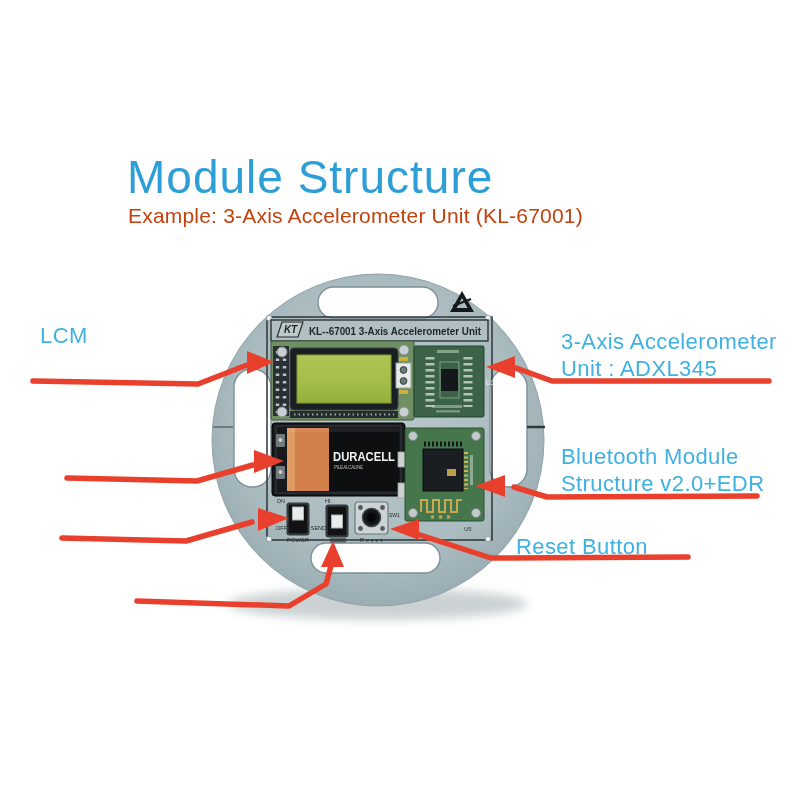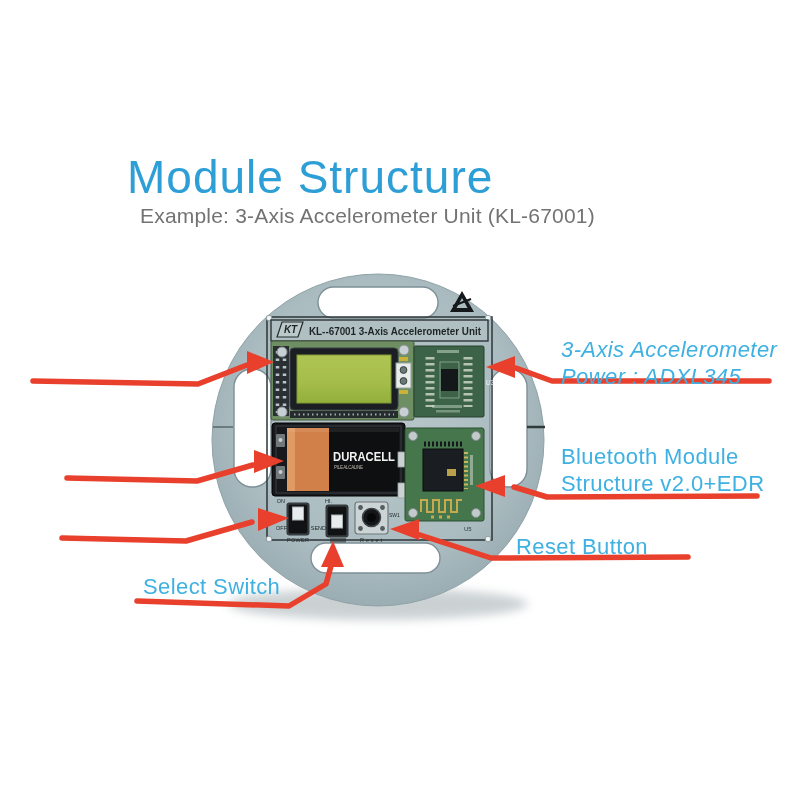--- a/index.html
+++ b/index.html
@@ -1,21 +1,21 @@
 <!DOCTYPE html>
 <html><head>
 <meta charset="utf-8">
 <style>
   html,body{margin:0;padding:0;background:#fff;}
   .stage{position:relative;width:784px;height:800px;background:#ffffff;overflow:hidden;
          font-family:"Liberation Sans", sans-serif;}
   .title{position:absolute;left:127px;top:150px;font-size:46px;font-weight:400;
          letter-spacing:1px;color:#2D9ED6;}
   .subtitle{position:absolute;left:128px;top:204px;font-size:21px;font-weight:400;
-         letter-spacing:0.2px;color:#737373;margin-left:12px;}
+         letter-spacing:0.2px;color:#c2410c;}
   .callout{position:absolute;color:#3EB1E2;font-size:22px;line-height:27px;letter-spacing:0.4px;}
   .callout .ln{white-space:pre;display:block;}
   svg{position:absolute;left:0;top:0;}
 </style>
 </head>
 <body>
 
 <div class="stage">
 
   <div class="title">Module Structure</div>
@@ -199,33 +199,31 @@
         <polygon points="475,486 505,475 505,497" fill="#E8402C" stroke="none"></polygon>
       </g>
       <g>
         <path d="M688,557 L491,558 L417,534"></path>
         <polygon points="390,529 419,519 419,540" fill="#E8402C" stroke="none"></polygon>
       </g>
     </g>
   </svg>
 
   <div class="callout" style="left:40px;top:322px;">
+    <span class="ln">LCM</span>
   </div>
 
   <div class="callout" style="left:73px;top:420px;">
   </div>
 
 
-  <div class="callout" style="left:143px;top:573px;">
-    <span class="ln">Select Switch</span>
-  </div>
-
-  <div class="callout" style="left:561px;top:336px;font-style:italic;">
+
+  <div class="callout" style="left:561px;top:328px;">
     <span class="ln">3-Axis Accelerometer</span>
-    <span class="ln">Power : ADXL345</span>
+    <span class="ln">Unit : ADXL345</span>
   </div>
 
   <div class="callout" style="left:561px;top:443px;">
     <span class="ln">Bluetooth Module</span>
     <span class="ln">Structure v2.0+EDR</span>
   </div>
 
   <div class="callout" style="left:516px;top:533px;">
     <span class="ln">Reset Button</span>
   </div>

